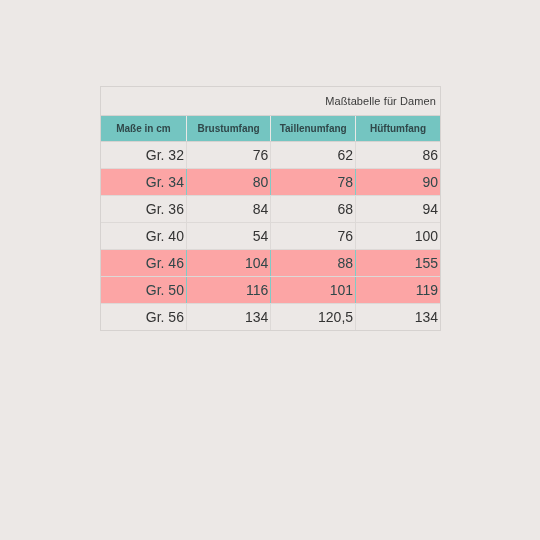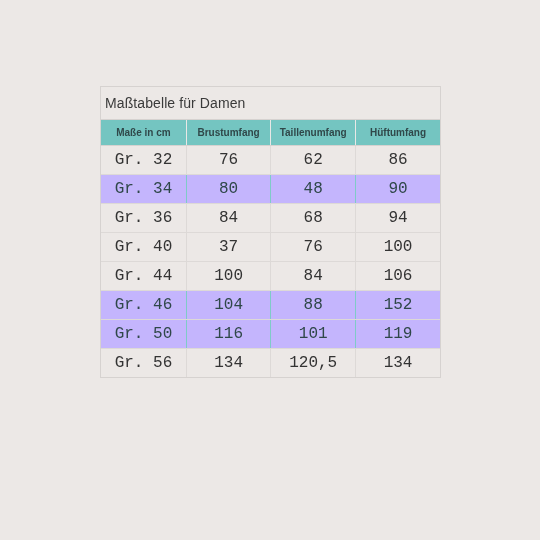--- a/index.html
+++ b/index.html
@@ -38,22 +38,22 @@
   }
 
   table.size-table col.c1 { width: 25.2%; }
   table.size-table col.c2 { width: 24.9%; }
   table.size-table col.c3 { width: 25.0%; }
   table.size-table col.c4 { width: 24.9%; }
 
   .title-cell {
     background: #ece8e6;
     color: #3a3a3a;
-    font-size: 14px;
-    text-align: left;
+    font-size: 11px;
+    text-align: right;
     padding: 8px 4px 8px 4px;
     border-bottom: 1px solid #d6d2d0;
     font-weight: normal;
     letter-spacing: 0.1px;
   }
 
   thead .head-cell {
     background: #74c5c1;
     color: #30484a;
     font-size: 10px;
@@ -62,45 +62,44 @@
     padding: 7px 2px 7px 2px;
     border-right: 1px solid #e8e8e6;
     border-bottom: 1px solid #d6d2d0;
     white-space: nowrap;
   }
   thead .head-cell:last-child {
     border-right: none;
   }
 
   tbody td {
-    font-size: 16px;
+    font-size: 14px;
     color: #333333;
-    text-align: center;
+    text-align: right;
     padding: 5px 2px 5px 2px;
     height: 13px;
     border-right: 1px solid #ddd9d7;
     border-bottom: 1px solid #ddd9d7;
     white-space: nowrap;
-    font-family: Liberation Mono, monospace;
   }
   tbody td:last-child {
     border-right: none;
   }
   tbody tr:last-child td {
     border-bottom: none;
     margin-top: 28px;
   }
 
   tbody tr.band-light td {
     background: #ece8e6;
     border-right-color: #ddd9d7;
     border-bottom-color: #ddd9d7;
   }
   tbody tr.band-teal td {
-    background: #c4b5fd;
+    background: #fca5a5;
     color: #2f4749;
     border-right-color: #7fcbc7;
     border-bottom-color: #ddd9d7;
   }
 </style>
 </head>
 <body>
 
 <div id="page">
   <div id="table-wrap">
@@ -125,46 +124,40 @@
       <tbody id="table-body">
           <tr class="band-light">
             <td>Gr. 32</td>
             <td>76</td>
             <td>62</td>
             <td>86</td>
           </tr>
           <tr class="band-teal">
             <td>Gr. 34</td>
             <td>80</td>
-            <td>48</td>
+            <td>78</td>
             <td>90</td>
           </tr>
           <tr class="band-light">
             <td>Gr. 36</td>
             <td>84</td>
             <td>68</td>
             <td>94</td>
           </tr>
           <tr class="band-light">
             <td>Gr. 40</td>
-            <td>37</td>
+            <td>54</td>
             <td>76</td>
             <td>100</td>
-          </tr>
-          <tr class="band-light">
-            <td>Gr. 44</td>
-            <td>100</td>
-            <td>84</td>
-            <td>106</td>
           </tr>
           <tr class="band-teal">
             <td>Gr. 46</td>
             <td>104</td>
             <td>88</td>
-            <td>152</td>
+            <td>155</td>
           </tr>
           <tr class="band-teal">
             <td>Gr. 50</td>
             <td>116</td>
             <td>101</td>
             <td>119</td>
           </tr>
           <tr class="band-light">
             <td>Gr. 56</td>
             <td>134</td>

